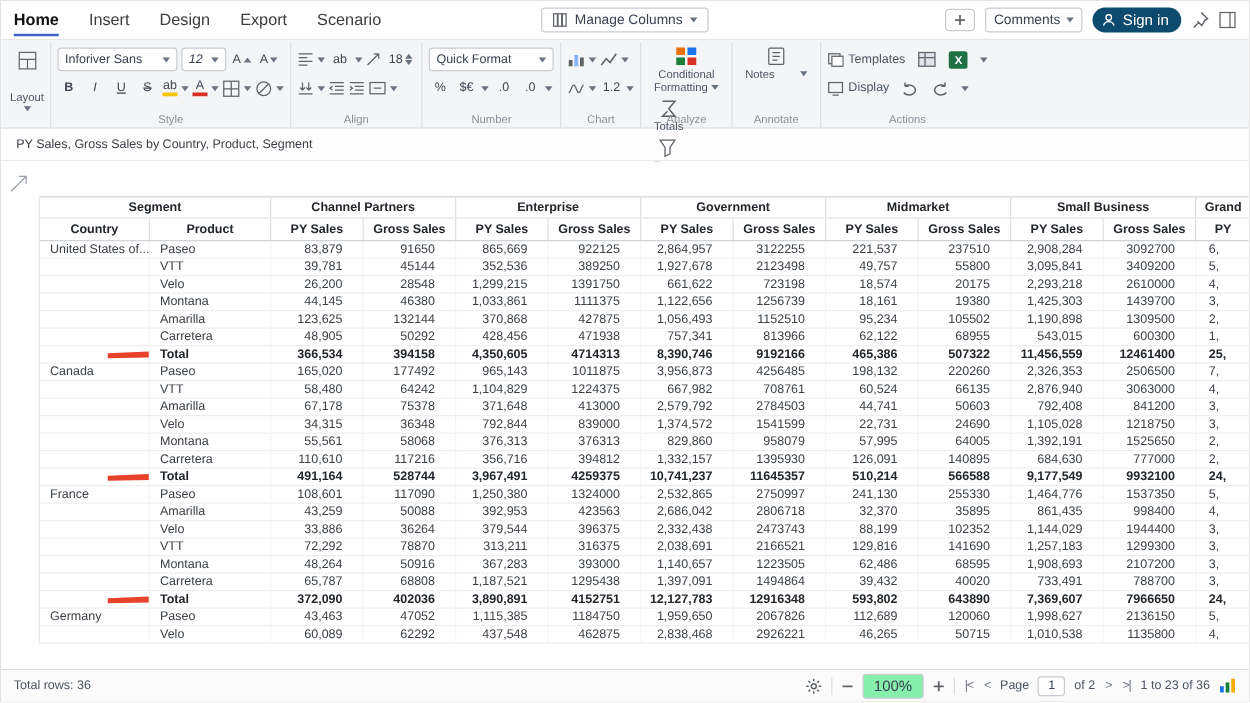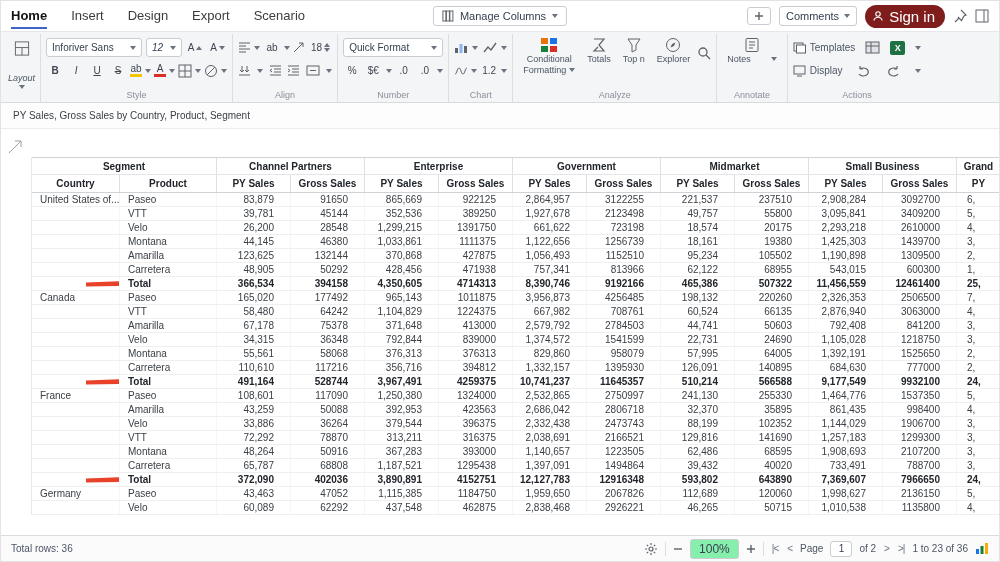--- a/index.html
+++ b/index.html
@@ -9,28 +9,28 @@
 
   
   .menubar { height:30px; display:flex; align-items:center; padding:0 10px; background:#fff; position:relative; flex:0 0 auto; }
   .tabs { display:flex; gap:24px; font-size:13px; color:#3c3c3c; }
   .tab { cursor:pointer; padding:5px 0 4px; }
   .tab.active { font-weight:bold; color:#111; border-bottom:2px solid #3f63c8; }
   .mc-btn { position:absolute; left:50%; transform:translateX(-50%); display:flex; align-items:center; gap:6px;
             border:1px solid #c9ccd1; background:#fff; border-radius:3px; font-size:11px; padding:3px 8px; color:#374151; }
   .mb-right { margin-left:auto; display:flex; align-items:center; gap:8px; }
   .sq-btn { border:1px solid #c9ccd1; background:#fff; border-radius:3px; padding:3px 6px; display:flex; align-items:center; gap:5px; font-size:11px; color:#374151; }
-  .signin { background:#7f1d1d; color:#fff; border-radius:12px; padding:3px 10px 3px 7px; display:flex; align-items:center; gap:5px; font-size:15px; }
+  .signin { background:#0c4a6e; color:#fff; border-radius:12px; padding:3px 10px 3px 7px; display:flex; align-items:center; gap:5px; font-size:12px; }
   .cv { width:0; height:0; border-left:3px solid transparent; border-right:3px solid transparent; border-top:4px solid #6b7280; display:inline-block; }
 
   
   .ribbon { height:72px; background:#f4f5f7; border-top:1px solid #e6e7ea; border-bottom:1px solid #d8dadd; display:flex; padding:2px 2px 0; flex:0 0 auto; }
   .group { display:flex; flex-direction:column; padding:2px 5px 0; border-right:1px solid #dcdee1; }
   .group-label { margin-top:auto; text-align:center; font-size:9px; color:#8a8f98; padding:1px 0 2px; }
-  .rrow { display:flex; align-items:center; gap:3px; height:23px;justify-content:space-between; }
+  .rrow { display:flex; align-items:center; gap:3px; height:23px; }
   .select { border:1px solid #c9ccd1; background:#fff; border-radius:3px; font-size:10px; padding:2px 5px; display:flex; align-items:center; gap:5px; color:#374151; height:19px; }
   .ibtn { min-width:18px; height:18px; display:flex; align-items:center; justify-content:center; font-size:10px; color:#3f4650; border-radius:3px; gap:2px; padding:0 2px; }
   .ibtn b { font-weight:bold; } .it { font-style:italic; } .un { text-decoration:underline; } .st { text-decoration:line-through; }
   .swatch { display:flex; flex-direction:column; align-items:center; line-height:9px; font-size:10px; color:#3f4650; }
   .bar { width:12px; height:3px; margin-top:1px; }
   .yellow { background:#f3c400; } .red { background:#d93025; }
   .bigbtn { display:flex; flex-direction:column; align-items:center; justify-content:flex-start; font-size:9px; color:#4b5563; padding:1px 5px; gap:1px; text-align:center; line-height:10px; }
   .abtn { display:flex; align-items:center; gap:4px; font-size:10px; color:#4b5563; }
   .stepper { display:flex; flex-direction:column; gap:1px; }
   .tup { width:0;height:0;border-left:3px solid transparent;border-right:3px solid transparent;border-bottom:4px solid #6b7280; }
@@ -113,21 +113,21 @@
     </div>
   </div>
 
   <div class="ribbon">
 
     <div class="group" style="align-items:center;">
       <svg class="ic" width="18" height="18" viewBox="0 0 18 18" style="margin-top:4px;">
           <rect x="2" y="2" width="14" height="14" fill="none" stroke="#5f6368"></rect>
           <path d="M2 8h14M9 8v8" stroke="#5f6368"></path>
         </svg>
-      <div class="abtn" style="margin-top:16px;font-style:italic;">
+      <div class="abtn" style="margin-top:16px;">
           <span style="font-size:9px;">Layout</span>
         </div>
       <span class="cv" style="margin-top:2px;"></span>
       <div class="group-label">&nbsp;</div>
     </div>
 
     <div class="group">
       <div class="rrow">
         <div class="select" style="width:96px; justify-content:space-between;">
           <span>Inforiver Sans</span>
@@ -269,21 +269,21 @@
           </svg>
         <span class="cv"></span>
         <div class="ibtn">
             <span>1.2</span>
           </div>
         <span class="cv"></span>
       </div>
       <div class="group-label">Chart</div>
     </div>
 
-    <div class="group" style="flex-direction:row; gap:2px; align-items:flex-start; position:relative; padding-bottom:12px;">
+    <div class="group" style="flex-direction:column; gap:2px; align-items:flex-start; position:relative; padding-bottom:12px;">
       <div class="bigbtn">
         <svg class="ic" width="18" height="16" viewBox="0 0 18 16">
             <rect x="1" y="1" width="7" height="6" fill="#e8710a"></rect>
             <rect x="10" y="1" width="7" height="6" fill="#1a73e8"></rect>
             <rect x="1" y="9" width="7" height="6" fill="#188038"></rect>
             <rect x="10" y="9" width="7" height="6" fill="#d93025"></rect>
           </svg>
         <span>Conditional</span>
         <span style="display:flex;align-items:center;gap:3px;">
             <span>Formatting</span>
@@ -654,21 +654,21 @@
           <div class="cell product">Velo</div>
           <div class="cell num">33,886</div>
           <div class="cell num">36264</div>
           <div class="cell num">379,544</div>
           <div class="cell num">396375</div>
           <div class="cell num">2,332,438</div>
           <div class="cell num">2473743</div>
           <div class="cell num">88,199</div>
           <div class="cell num">102352</div>
           <div class="cell num">1,144,029</div>
-          <div class="cell num">1906700</div>
+          <div class="cell num">1944400</div>
           <div class="cell grand">3,</div>
         </div>
         <div class="trow drow">
           <div class="cell country"></div>
           <div class="cell product">VTT</div>
           <div class="cell num">72,292</div>
           <div class="cell num">78870</div>
           <div class="cell num">313,211</div>
           <div class="cell num">316375</div>
           <div class="cell num">2,038,691</div>

